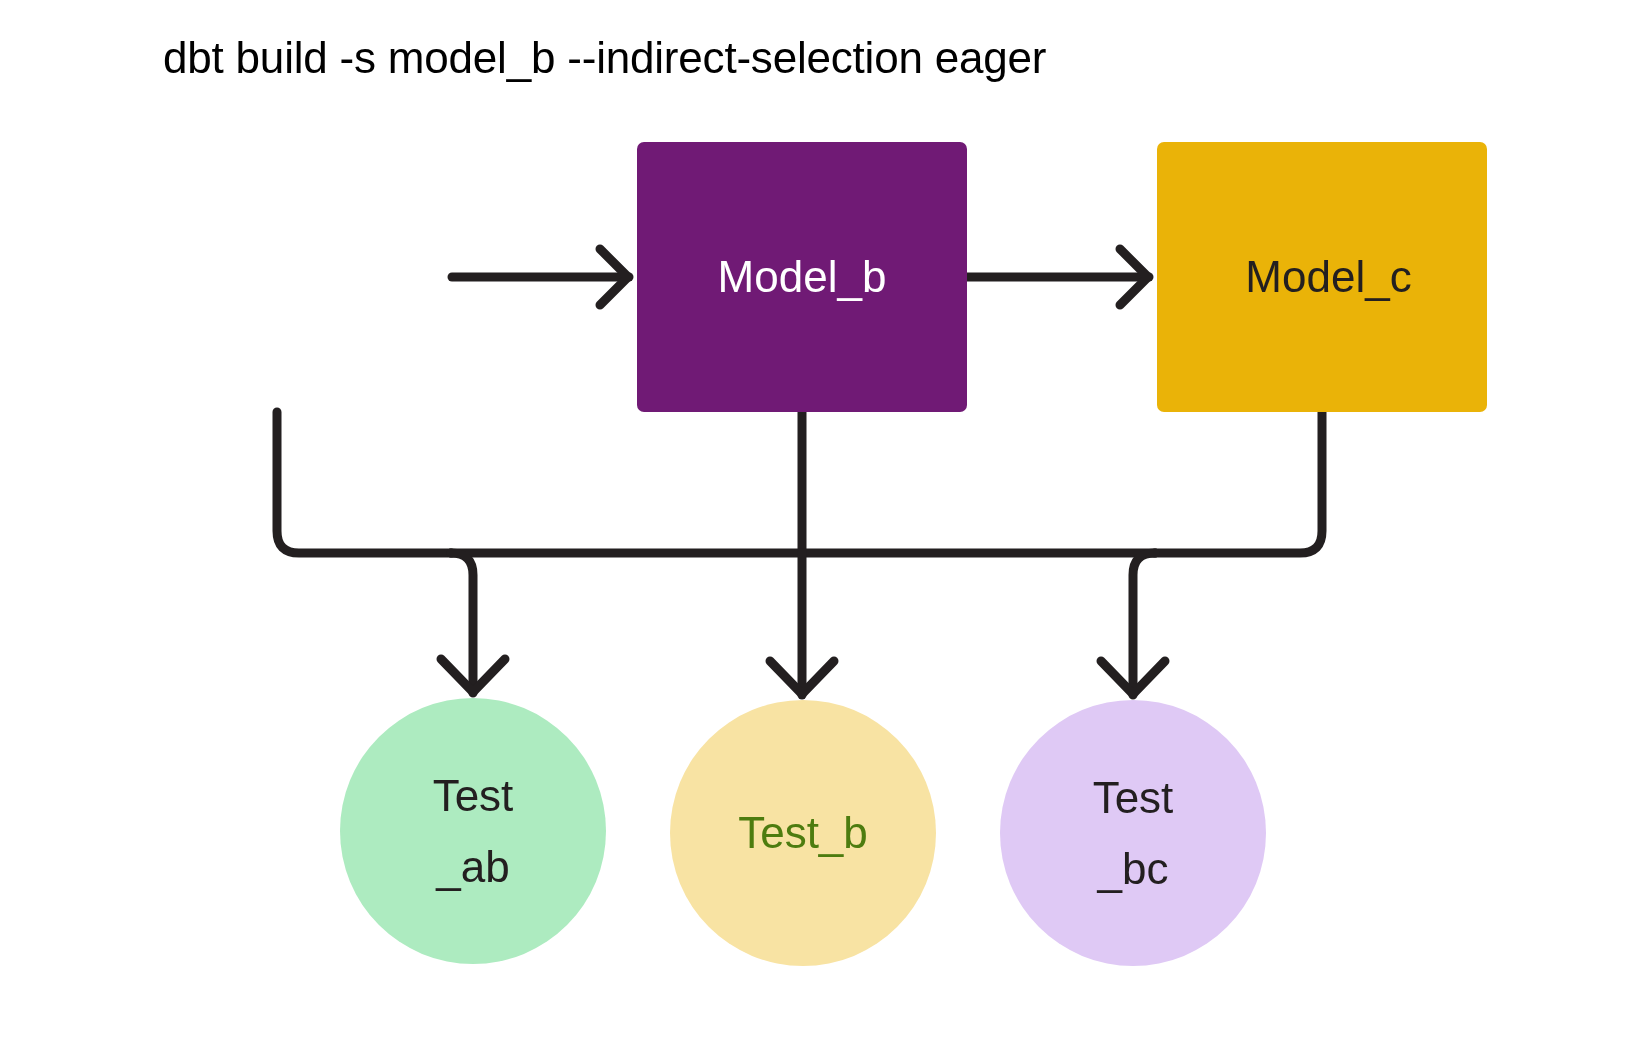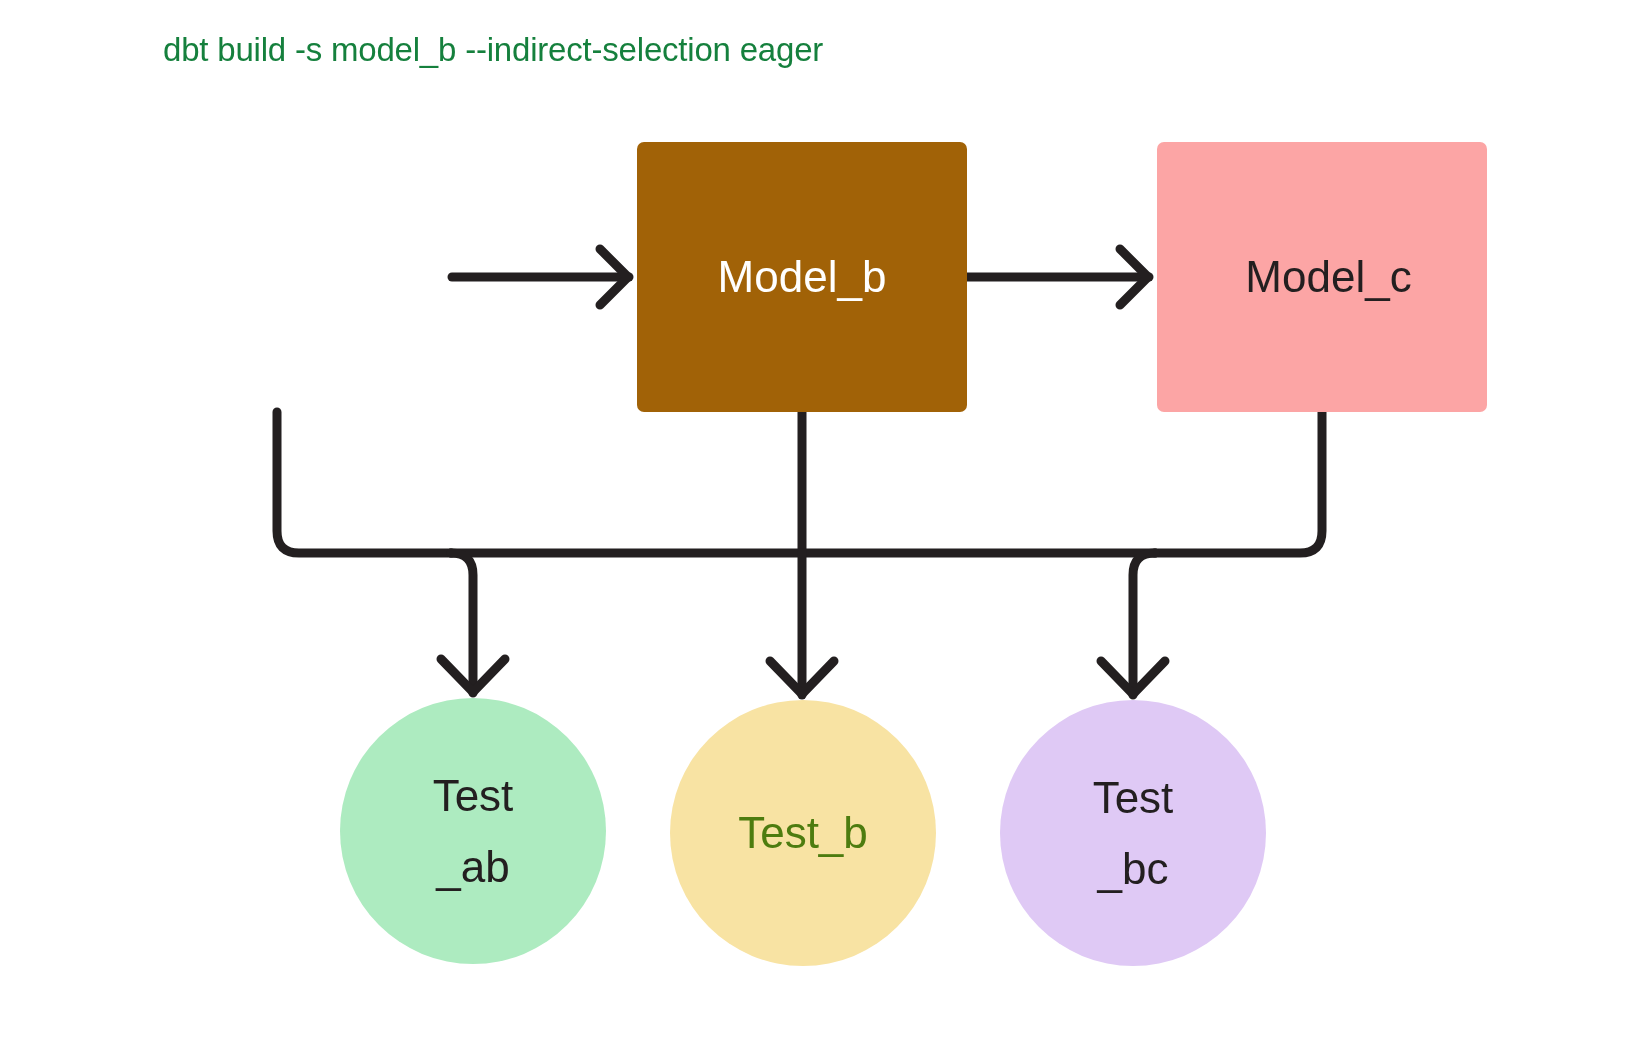--- a/index.html
+++ b/index.html
@@ -23,24 +23,24 @@
     position: absolute;
     left: 0;
     top: 0;
     width: 1630px;
     height: 1060px;
     pointer-events: none;
   }
   .diagram-title {
     position: absolute;
     left: 163px;
-    top: 20px;
-    font-size: 33px;
+    top: 28px;
+    font-size: 44px;
     line-height: 60px;
-    color: #15803d;
+    color: #000000;
     white-space: nowrap;
     letter-spacing: -0.2px;
   }
   .node-box {
     position: absolute;
     border-radius: 7px;
     display: flex;
     align-items: center;
     justify-content: center;
     box-sizing: border-box;
@@ -110,25 +110,25 @@
       </g>
 
       <g>
         <path d="M 1155 553 Q 1133 553 1133 575 L 1133 695"></path>
         <polyline points="1101,661 1133,694 1165,661"></polyline>
       </g>
     </g>
   </svg>
 
 
-  <div class="node-box" id="node-model_b" style="left: 637px; top: 142px; width: 330px; height: 270px; background: #a16207; color: rgb(255, 255, 255);">
+  <div class="node-box" id="node-model_b" style="left: 637px; top: 142px; width: 330px; height: 270px; background: #701a75; color: rgb(255, 255, 255);">
     <span class="node-label">Model_b</span>
   </div>
 
-  <div class="node-box" id="node-model_c" style="left: 1157px; top: 142px; width: 330px; height: 270px; background: #fca5a5; color: rgb(35, 31, 32); padding-left: 13px;">
+  <div class="node-box" id="node-model_c" style="left: 1157px; top: 142px; width: 330px; height: 270px; background: #eab308; color: rgb(35, 31, 32); padding-left: 13px;">
     <span class="node-label">Model_c</span>
   </div>
 
   <div class="node-circle" id="node-test_ab" style="left: 340px; top: 698px; width: 266px; height: 266px; background: rgb(173, 235, 192); color: rgb(35, 31, 32);">
     <span class="node-label">Test
 _ab</span>
   </div>
 
   <div class="node-circle" id="node-test_b" style="left: 670px; top: 700px; width: 266px; height: 266px; background: rgb(248, 227, 163); color: #4d7c0f;">
     <span class="node-label">Test_b</span>

